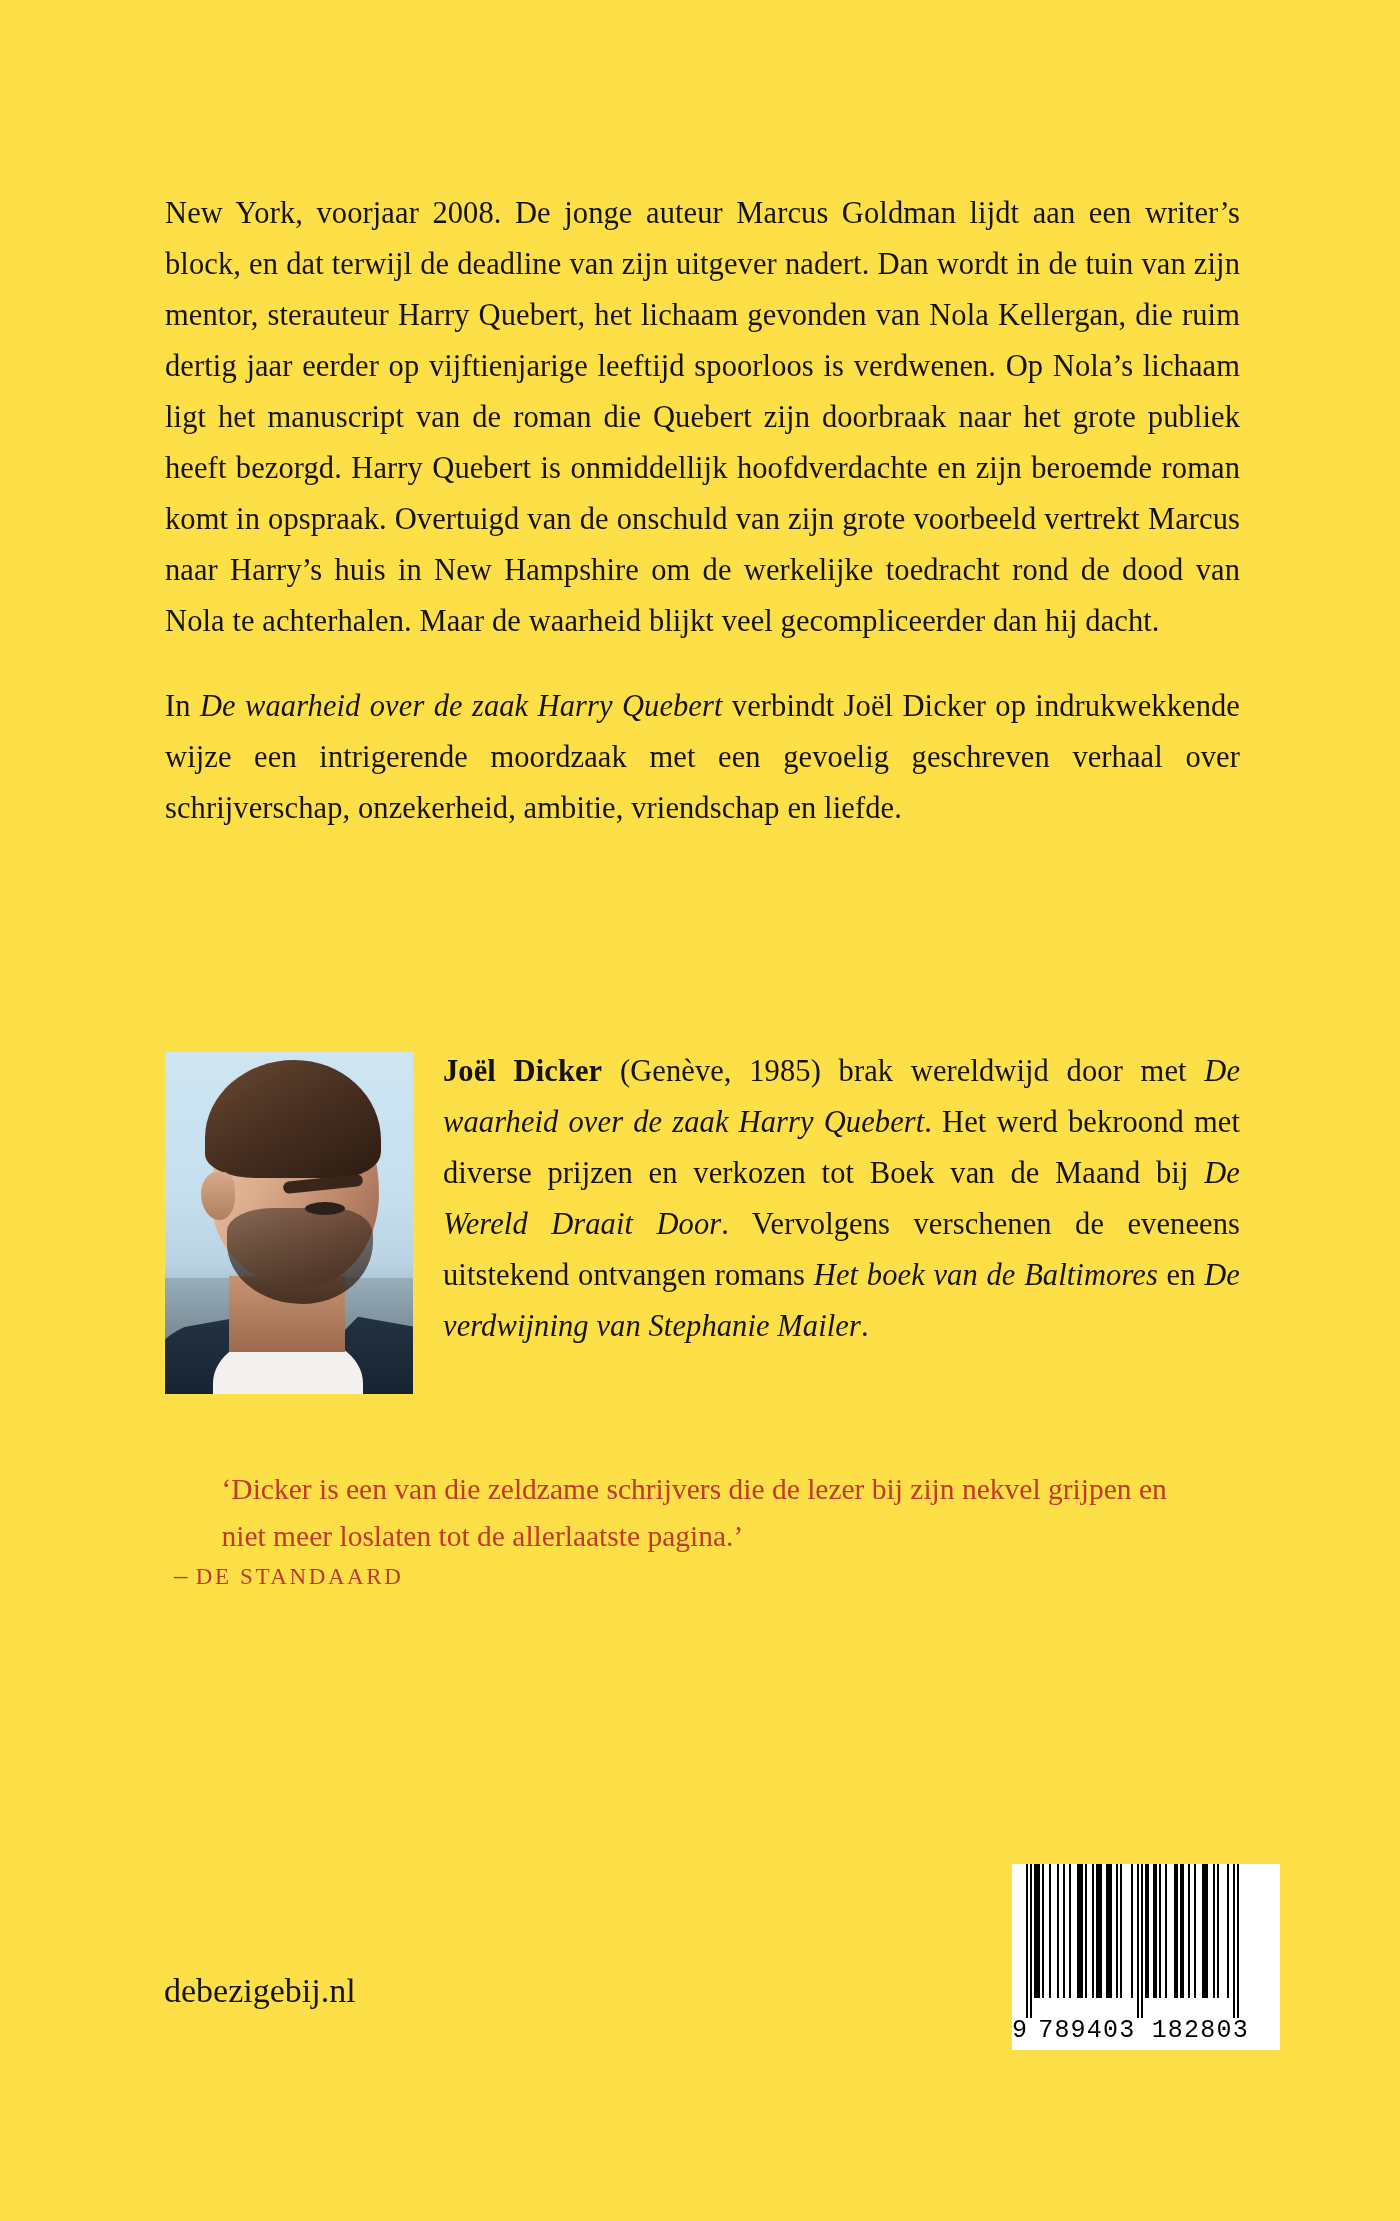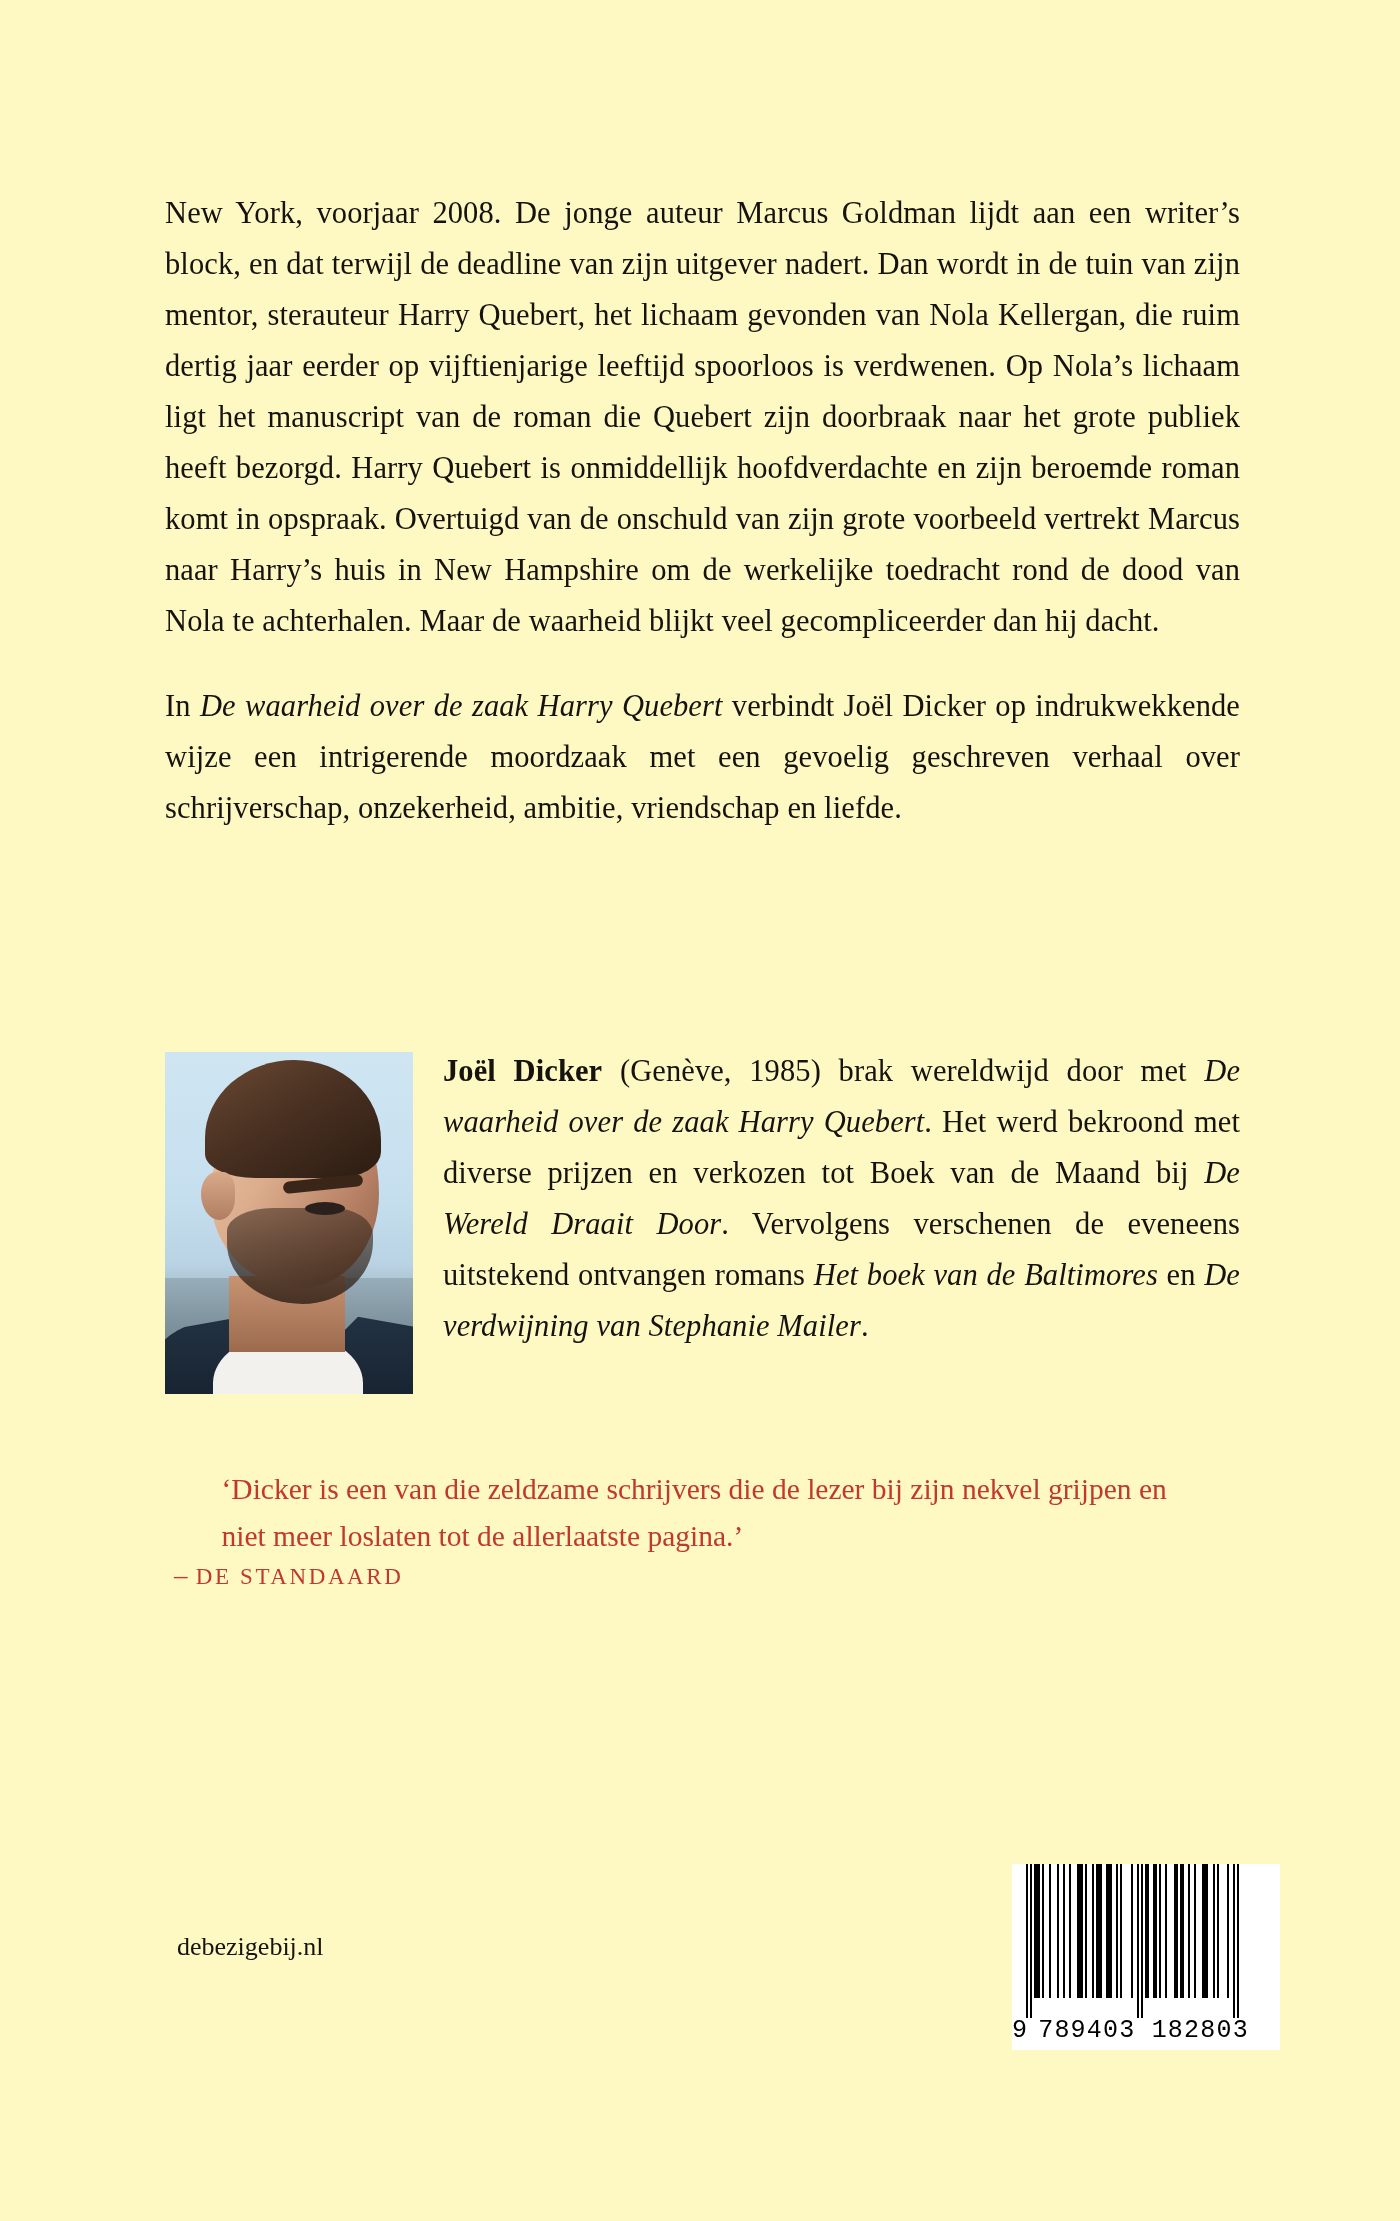--- a/index.html
+++ b/index.html
@@ -4,21 +4,21 @@
 <style>
   html, body {
     margin: 0;
     padding: 0;
     background: #ffffff;
   }
   .page {
     position: relative;
     width: 1400px;
     height: 2221px;
-    background: #fef9c3;
+    background: #fde047;
     font-family: "Liberation Serif", "DejaVu Serif", serif;
     overflow: hidden;
   }
 
   
   .blurb-wrap {
     position: absolute;
     left: 165px;
     top: 188px;
     width: 1075px;
@@ -197,24 +197,23 @@
     color: #000;
     margin-top: -2px;
     white-space: nowrap;
   }
   .barcode-digits .lead { margin-right: 10px; }
 
   
   .site {
     position: absolute;
     left: 164px;
-    top: 1932px;
-    font-size: 26px;
+    top: 1972px;
+    font-size: 34px;
     color: #16130f;
-    margin-left: 13px;
   }
 </style>
 </head>
 <body>
 
 <div class="page">
 
   <div class="blurb-wrap">
     <p class="blurb">New York, voorjaar 2008. De jonge auteur Marcus Goldman lijdt aan een writer’s block, en dat terwijl de deadline van zijn uitgever nadert. Dan wordt in de tuin van zijn mentor, sterauteur Harry Quebert, het lichaam gevonden van Nola Kellergan, die ruim dertig jaar eerder op vijftienjarige leeftijd spoorloos is verdwenen. Op Nola’s lichaam ligt het manuscript van de roman die Quebert zijn doorbraak naar het grote publiek heeft bezorgd. Harry Quebert is onmiddellijk hoofdverdachte en zijn beroemde roman komt in opspraak. Overtuigd van de onschuld van zijn grote voorbeeld vertrekt Marcus naar Harry’s huis in New Hampshire om de werkelijke toedracht rond de dood van Nola te achterhalen. Maar de waarheid blijkt veel gecompliceerder dan hij dacht.</p>
     <p class="blurb"><span>In </span><i>De waarheid over de zaak Harry Quebert</i><span> verbindt Joël Dicker op indrukwekkende wijze een intrigerende moordzaak met een gevoelig geschreven verhaal over schrijverschap, onzekerheid, ambitie, vriendschap en liefde.</span></p>

